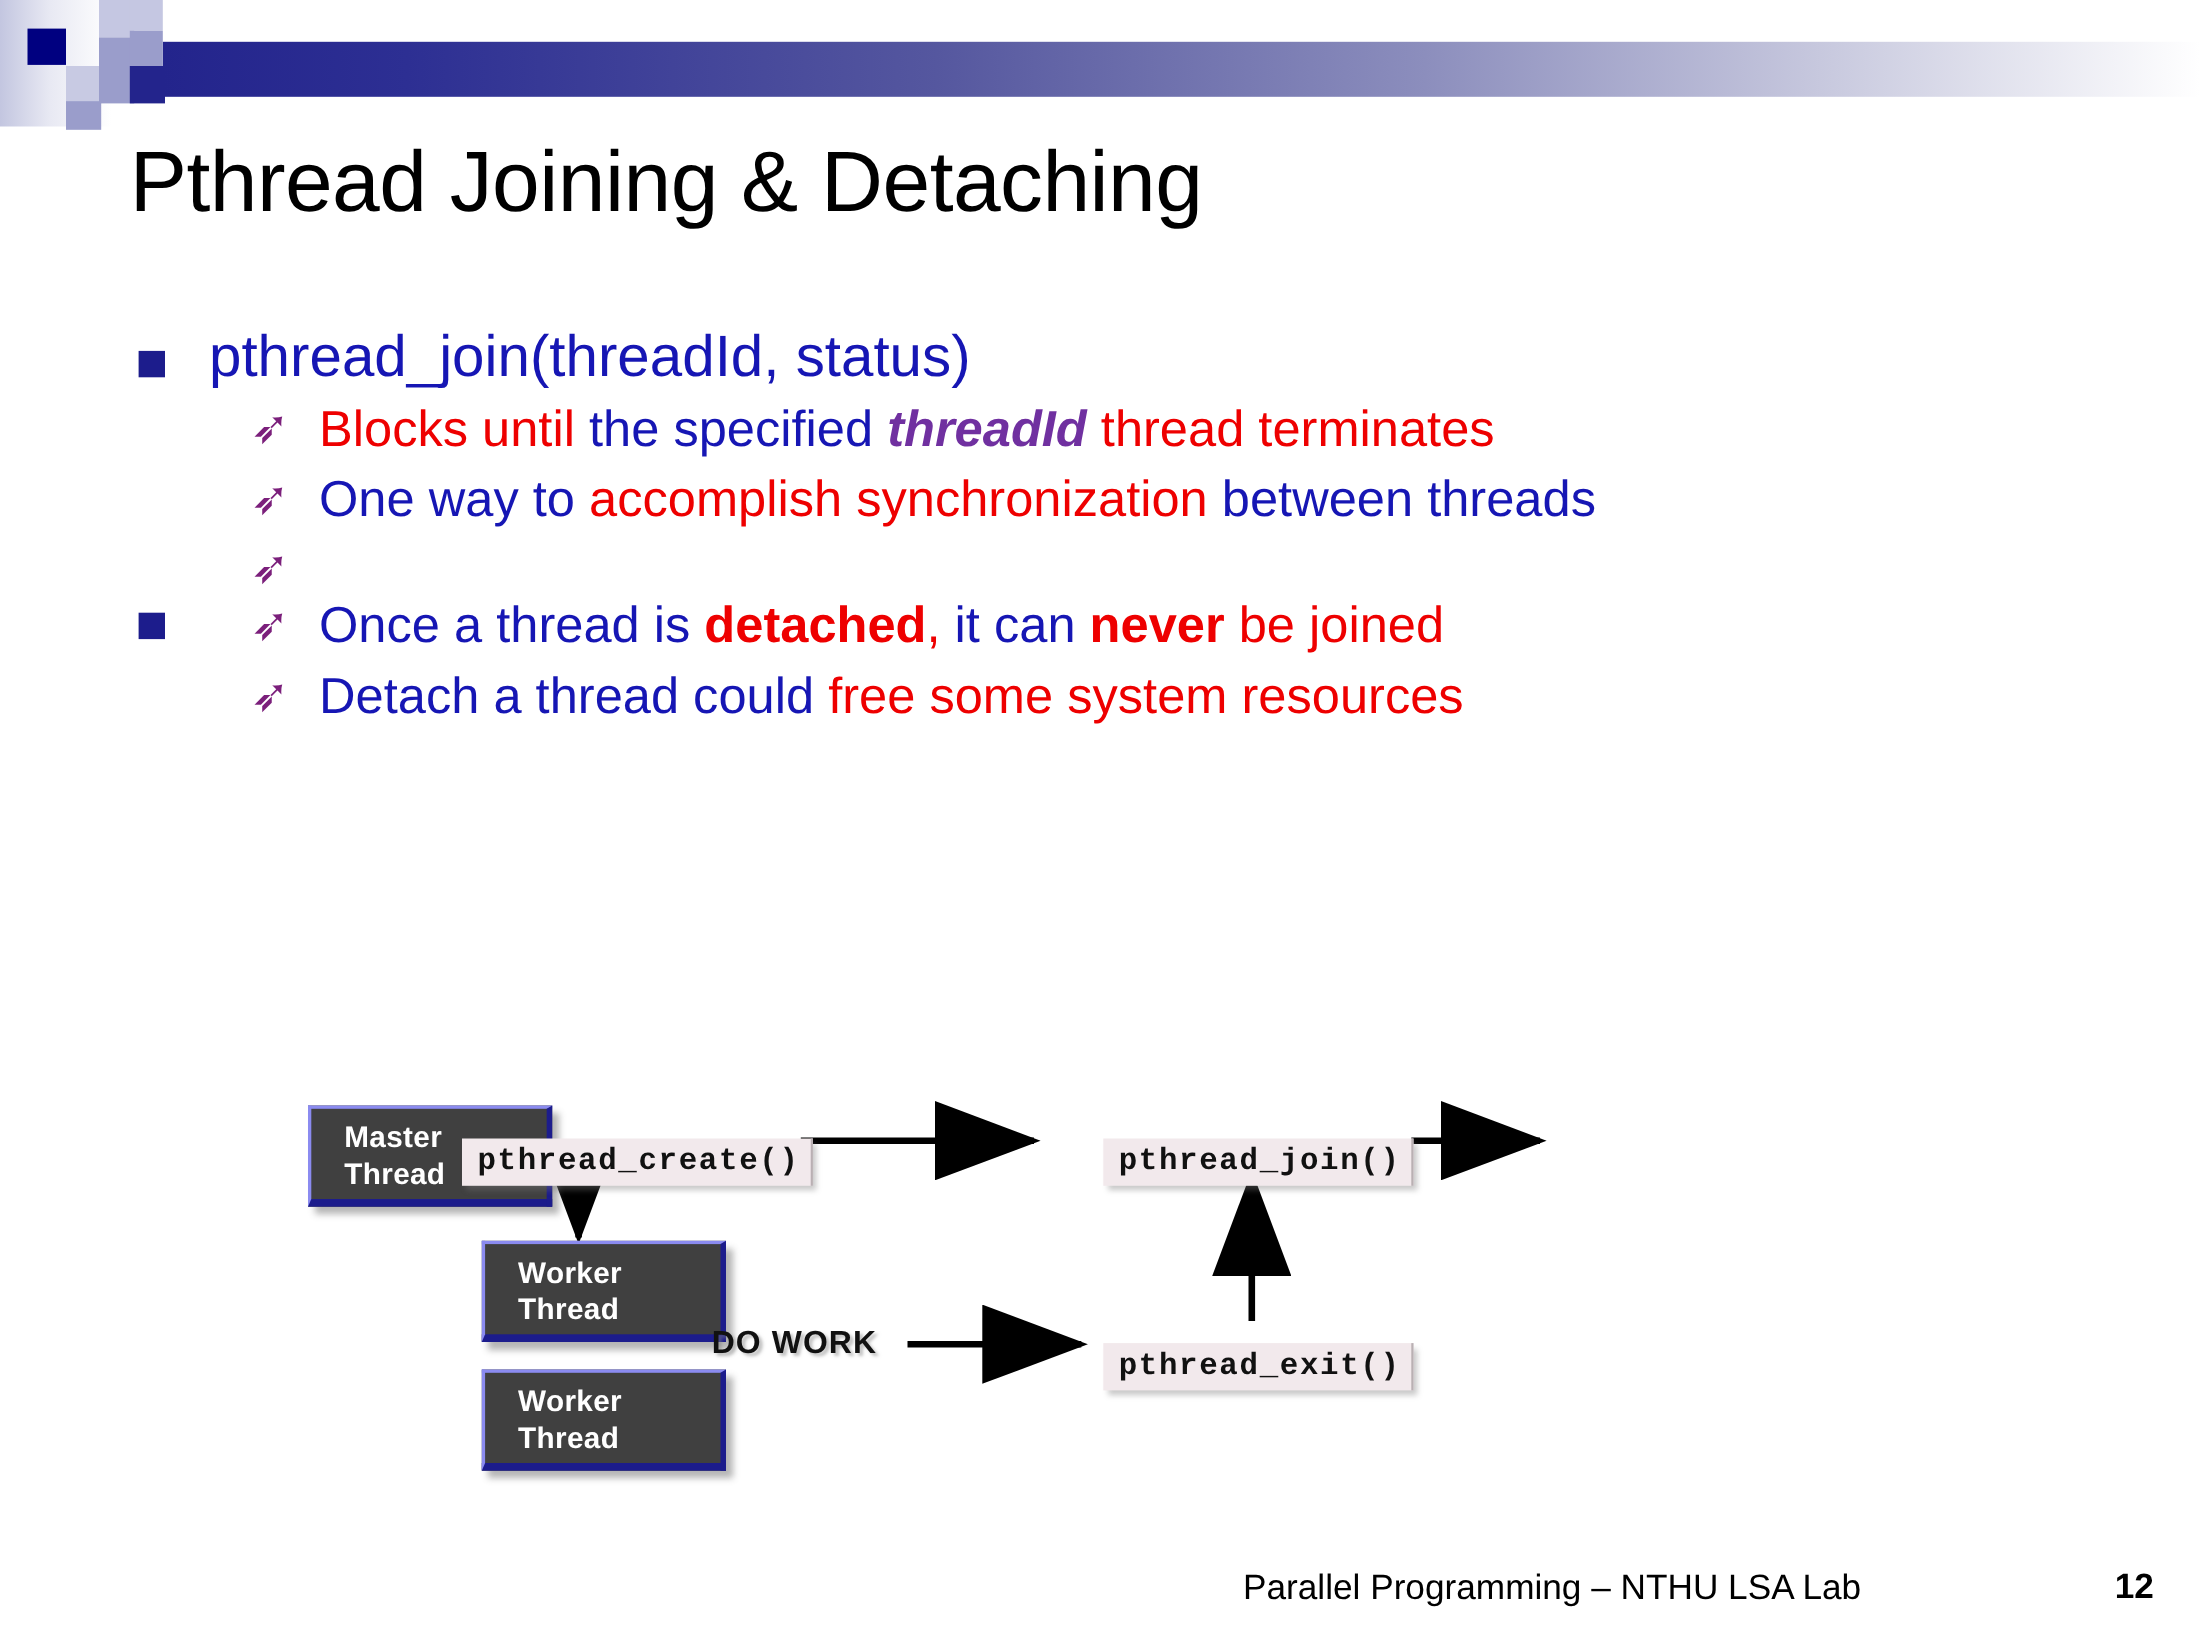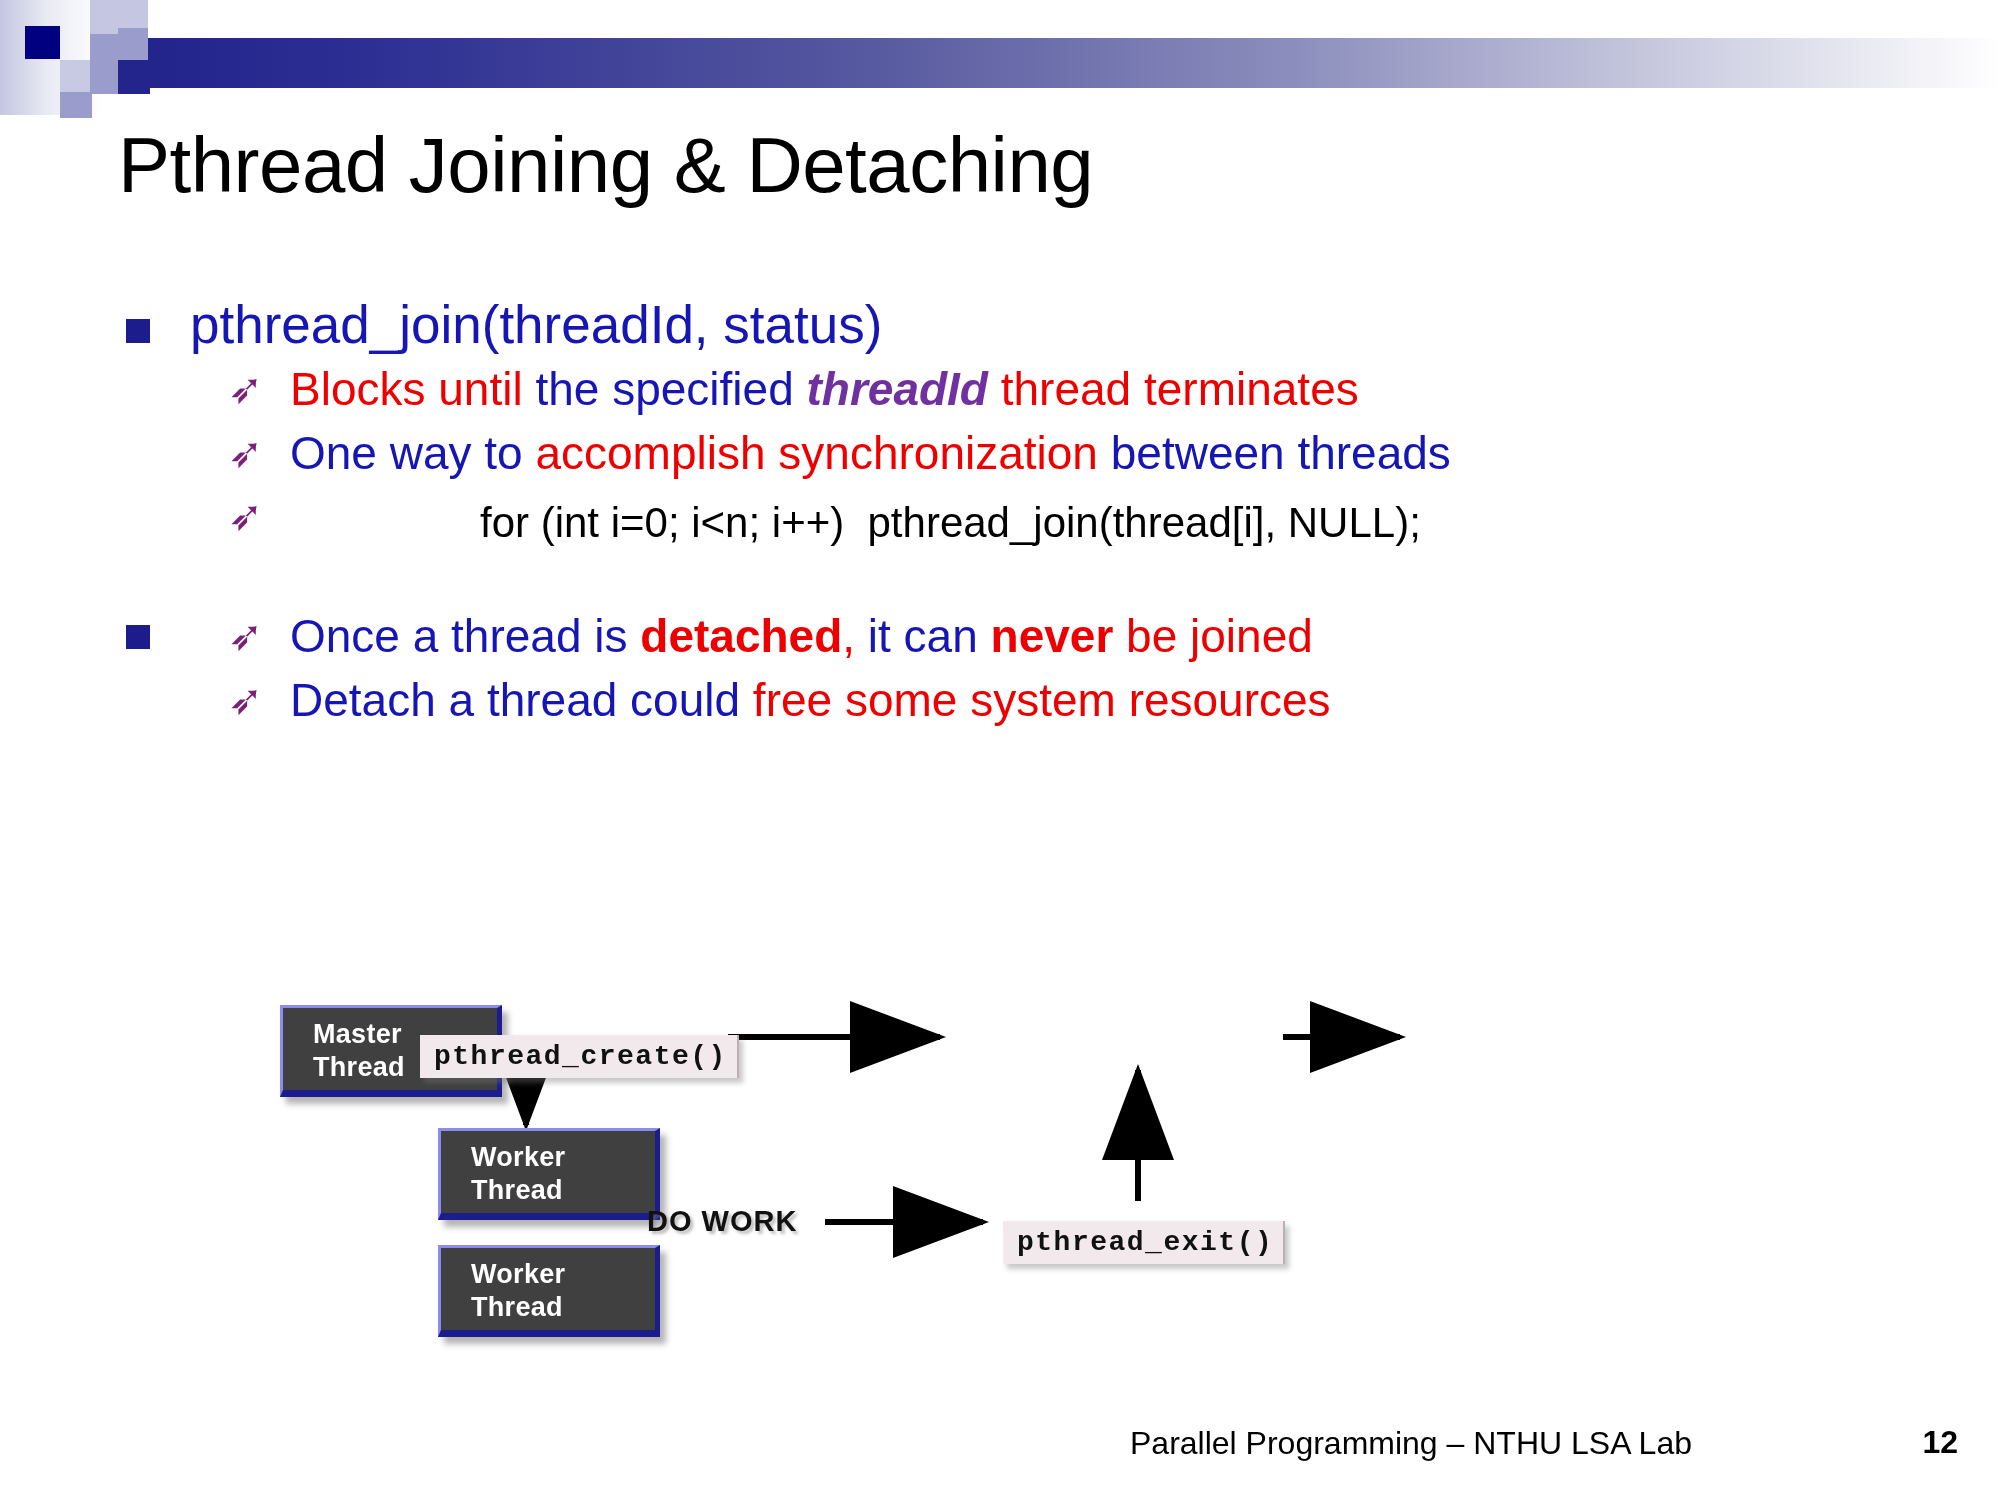--- a/index.html
+++ b/index.html
@@ -226,21 +226,20 @@
   </div>
 
   <div class="lvl2">
     <span class="arrow-bullet">➶</span><span class="t-blue">One way to </span><span class="t-red">accomplish synchronization</span><span class="t-blue"> between threads</span>
   </div>
 
   <div class="lvl2">
     <span class="arrow-bullet">➶</span>
   </div>
 
-  <div class="codeline">for (int i=0; i&lt;n; i++)  pthread_join(thread[i], NULL);</div>
 
   <div class="gap"></div>
 
   <div class="lvl1">
     <span class="sq-bullet"></span>
   </div>
 
   <div class="lvl2">
     <span class="arrow-bullet">➶</span><span class="t-blue">Once a thread is </span><span class="t-red t-bold">detached</span><span class="t-red">, </span><span class="t-blue">it can </span><span class="t-red t-bold">never</span><span class="t-red"> be joined</span>
   </div>
@@ -280,20 +279,21 @@
     <div>Thread</div>
   </div>
 
   <div class="thread-box" style="left:158px; top:240px; width:222px; height:92px;">
     <div>Worker</div>
     <div>Thread</div>
   </div>
 
   <div class="code-chip" style="left:140px; top:10px;">pthread_create()</div>
 
+  <div class="code-chip" style="left:723px; top:10px;">pthread_join()</div>
 
   <div class="code-chip" style="left:723px; top:196px;">pthread_exit()</div>
 
   <div class="do-work" style="left:367px; top:200px;">DO WORK</div>
 </div>
 
 <div id="footer-text">Parallel Programming – NTHU LSA Lab</div>
 <div id="page-number">12</div>
 
 </body></html>

